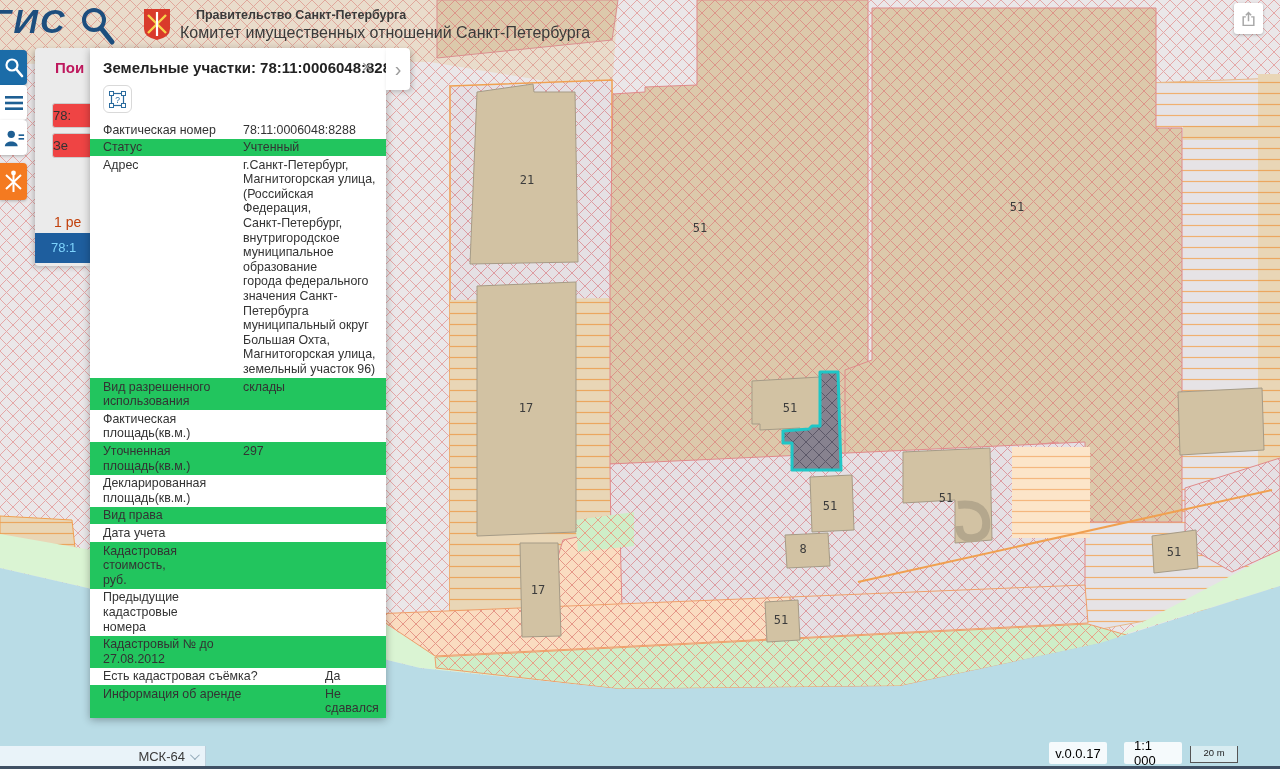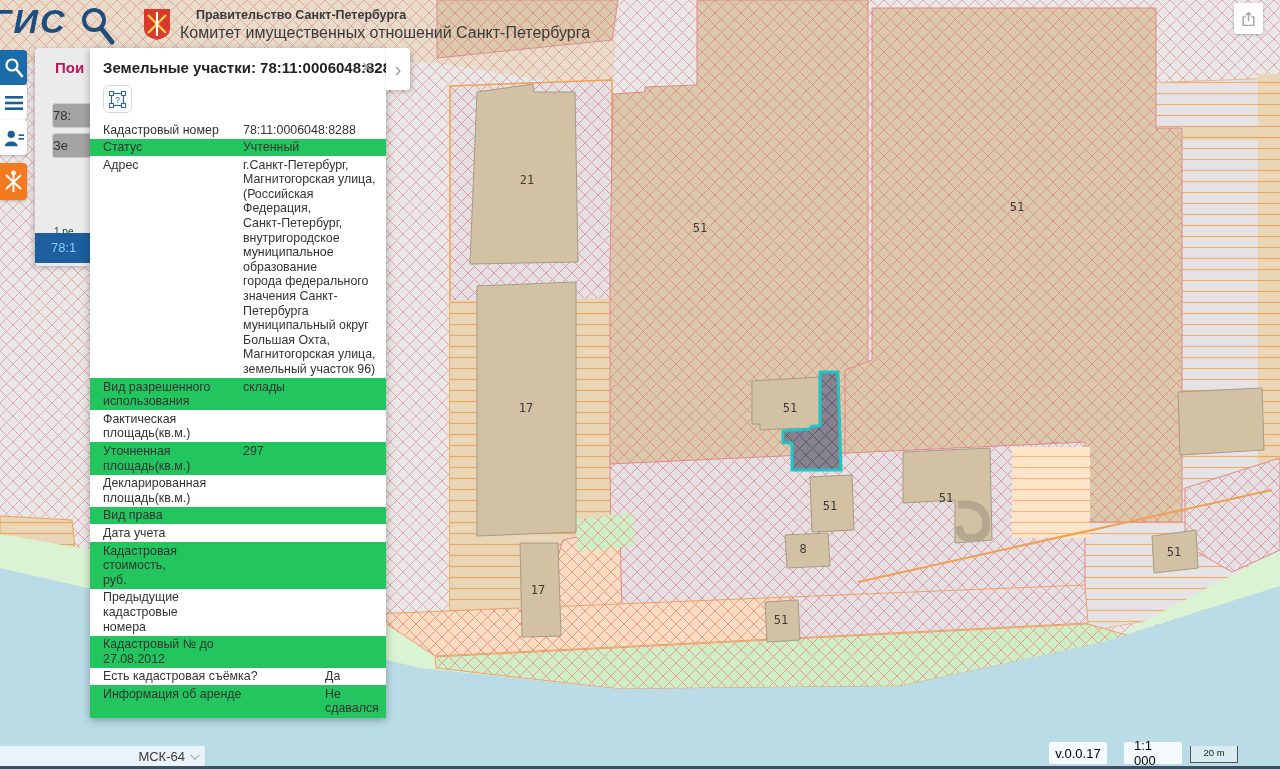--- a/index.html
+++ b/index.html
@@ -27,24 +27,24 @@
   
   .share-btn { position:absolute; left:1234px; top:3px; width:29px; height:31px;
     background:#fff; border-radius:3px; box-shadow:0 1px 3px rgba(0,0,0,.25);
     display:flex; align-items:center; justify-content:center; cursor:pointer; }
 
   
   .search-panel { position:absolute; left:35px; top:48px; width:55px; height:218px;
     background:#ebebeb; border-radius:4px 0 0 4px; box-shadow:-2px 2px 5px rgba(0,0,0,.2);
     overflow:hidden; }
   .sp-title { position:absolute; left:20px; top:11px; font-size:15px; font-weight:600; color:#be185d; }
-  .sp-input { position:absolute; left:17px; width:60px; height:25px; background:#a3a3a3;
+  .sp-input { position:absolute; left:17px; width:60px; height:25px; background:#ef4444;
     border:1px solid #ccc; border-radius:3px; font-size:13px; color:#333;
     padding:4px 0 0 0; }
-  .sp-results { position:absolute; left:19px; top:178px; font-size:10px; color:#14532d; }
+  .sp-results { position:absolute; left:19px; top:166px; font-size:14px; color:#c2410c; }
   .sp-row { position:absolute; left:0; top:185px; width:55px; height:30px;
     background:#1e5e9e; color:#7dd3fc; font-size:13px; padding:7px 0 0 16px; cursor:pointer; }
 
   
   .popup { position:absolute; left:90px; top:48px; width:296px; background:#fff;
     box-shadow:0 2px 8px rgba(0,0,0,.3); }
   .popup-title { padding:11px 30px 0 13px; font-size:15px; font-weight:700; color:#222;
     white-space:nowrap; }
   .popup-close { position:absolute; right:9px; top:9px; width:20px; height:20px;
     color:#9a9a9a; font-size:19px; line-height:19px; text-align:center; cursor:pointer; }
@@ -269,21 +269,21 @@
         <rect x="2.5" y="2.5" width="12" height="12" fill="none" stroke="#2a6b9e" stroke-width="1.2"></rect>
         <rect x="0.5" y="0.5" width="4" height="4" fill="#fff" stroke="#2a6b9e" stroke-width="1"></rect>
         <rect x="12.5" y="0.5" width="4" height="4" fill="#fff" stroke="#2a6b9e" stroke-width="1"></rect>
         <rect x="0.5" y="12.5" width="4" height="4" fill="#fff" stroke="#2a6b9e" stroke-width="1"></rect>
         <rect x="12.5" y="12.5" width="4" height="4" fill="#fff" stroke="#2a6b9e" stroke-width="1"></rect>
         <text x="8.5" y="11.5" font-size="8.5" fill="#2a6b9e" text-anchor="middle" font-family="'Liberation Sans',sans-serif">?</text>
       </svg>
     </div>
     <div>
         <div class="prow">
-          <span class="lbl">Кадастровый номер</span>
+          <span class="lbl">Фактическая номер</span>
           <span class="val">78:11:0006048:8288</span>
         </div>
         <div class="prow alt">
           <span class="lbl">Статус</span>
           <span class="val">Учтенный</span>
         </div>
         <div class="prow">
           <span class="lbl">Адрес</span>
           <span class="val">г.Санкт-Петербург,
 Магнитогорская улица,

